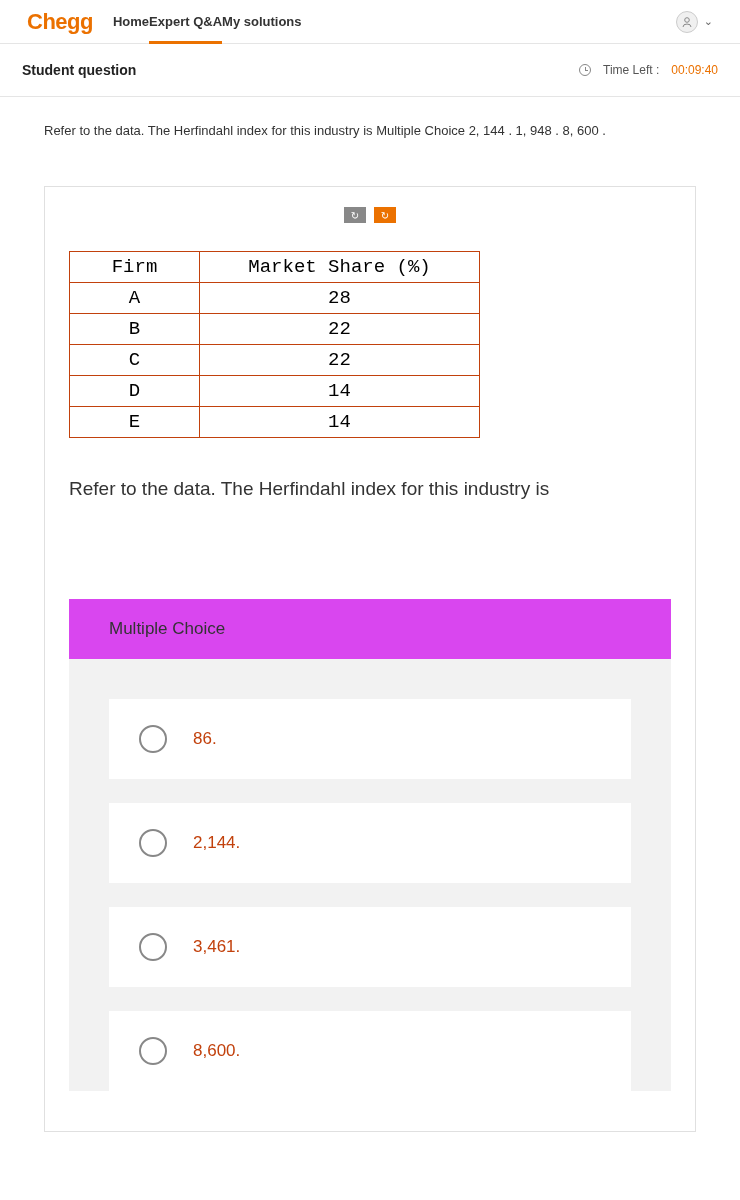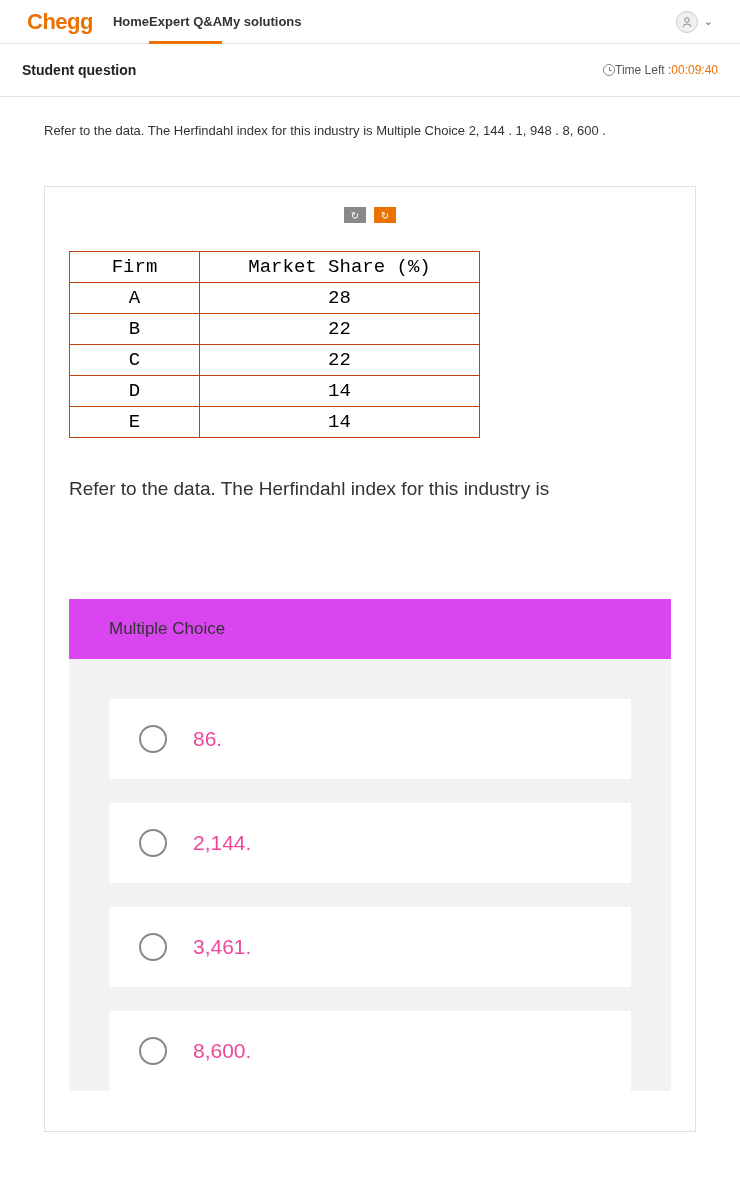--- a/index.html
+++ b/index.html
@@ -77,21 +77,21 @@
       border-bottom: 1px solid #e5e5e5;
     }
     .question-title {
       font-size: 14px;
       font-weight: 700;
       color: #222;
     }
     .time-left {
       display: flex;
       align-items: center;
-      gap: 0;
+      gap: 12px;
       font-size: 12px;
     }
     .time-left-label {
       color: #555;
     }
     .time-left-value {
       color: #eb7100;
       font-weight: 500;
     }
     .clock-icon {
@@ -202,22 +202,22 @@
       cursor: pointer;
     }
     .radio-circle {
       width: 28px;
       height: 28px;
       border: 2px solid #888;
       border-radius: 50%;
       flex-shrink: 0;
     }
     .option-label {
-      font-size: 21px;
-      color: #ec4899;
+      font-size: 17px;
+      color: #c2410c;
       text-align: right;
     }
   </style>
 </head>
 <body>
 
 <div class="header">
   <div class="header-left">
     <div class="logo">Chegg</div>
     <div class="nav">

